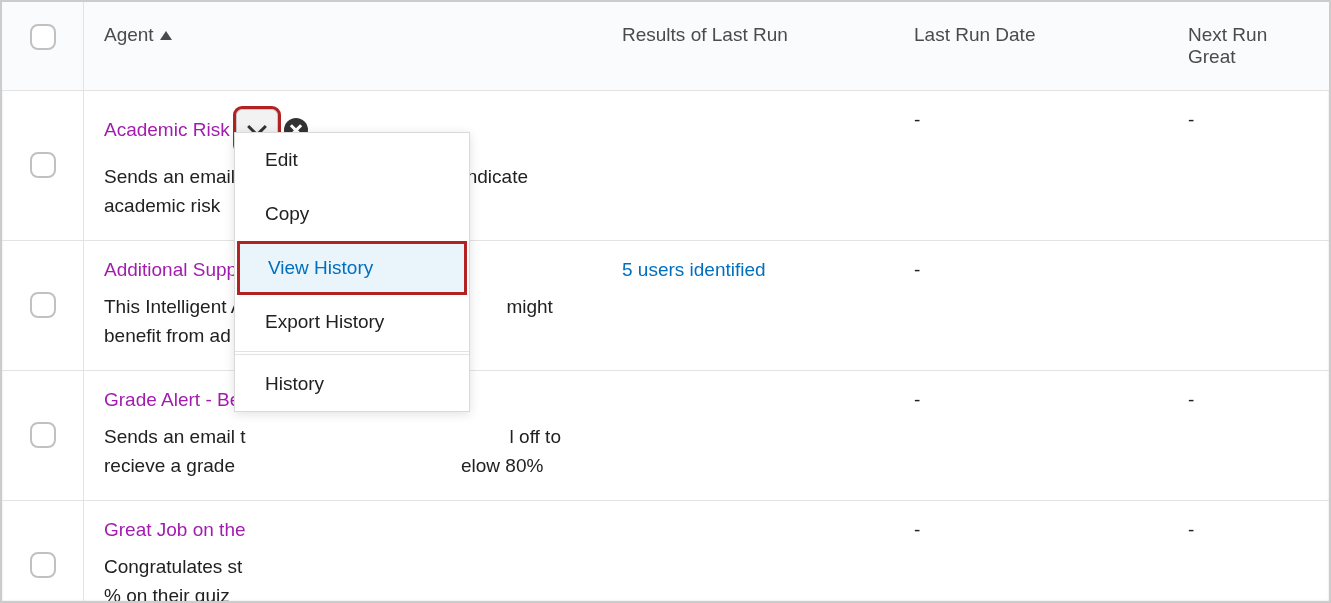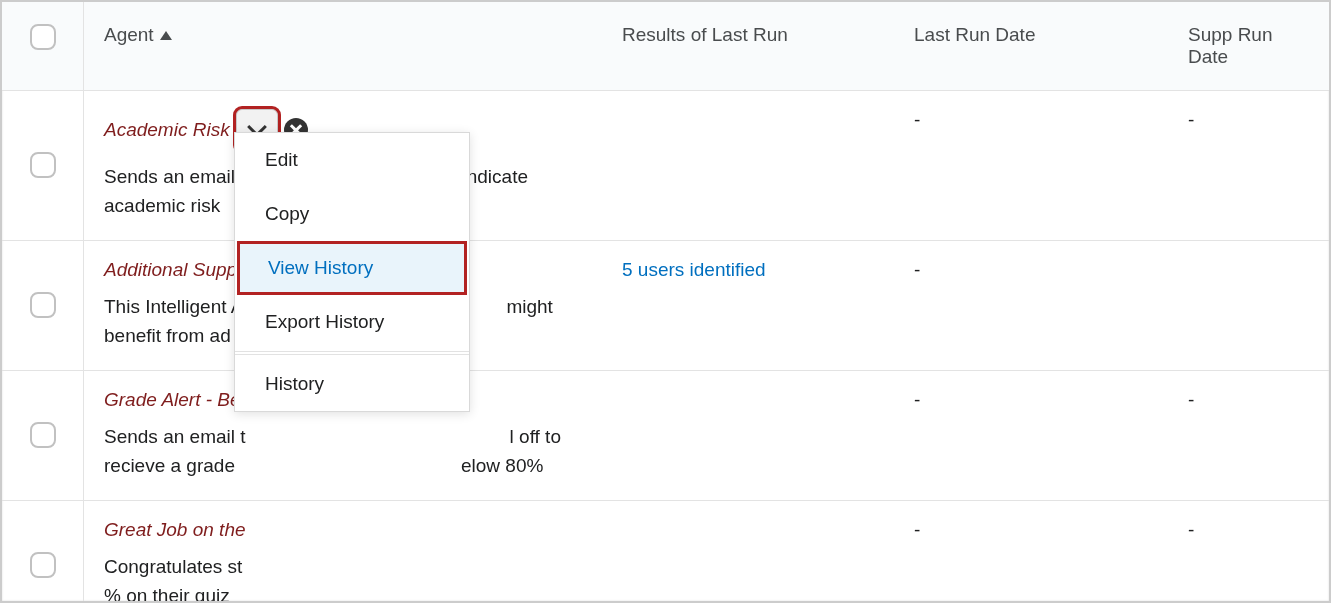--- a/index.html
+++ b/index.html
@@ -41,21 +41,21 @@
   .agent-header { color: #494c4e; display:flex; align-items:center; gap:6px; cursor:pointer;}
   .sort-caret {
     width: 0; height: 0;
     border-left: 6px solid transparent;
     border-right: 6px solid transparent;
     border-bottom: 9px solid #494c4e;
     display:inline-block;
   }
 
   .agent-title-line { display:flex; align-items:center; gap:6px; flex-wrap:wrap; }
-  a.agent-link { color:#7f1d1d; text-decoration:none;font-style:italic; }
+  a.agent-link { color:#a21caf; text-decoration:none; }
 
   .chevron-btn {
     width: 42px; height: 42px;
     border: 1px solid #c8c8c8;
     border-radius: 6px;
     background: #f2f2f2;
     display:flex; align-items:center; justify-content:center;
     cursor:pointer;
     position:relative;
   }
@@ -131,21 +131,21 @@
         <div class="chk"></div>
       </div>
       <div class="cell agent">
         <span class="agent-header">
           <span>Agent</span>
           <span class="sort-caret"></span>
         </span>
       </div>
       <div class="cell results">Results of Last Run</div>
       <div class="cell lastrun">Last Run Date</div>
-      <div class="cell nextrun">Supp Run Date</div>
+      <div class="cell nextrun">Next Run Great</div>
     </div>
 
     <div class="row body">
       <div class="cell checkbox">
         <div class="chk"></div>
       </div>
       <div class="cell agent">
         <div class="agent-title-line">
           <a href="#" class="agent-link">Academic Risk</a>
           <div class="chevron-btn highlight-red">

